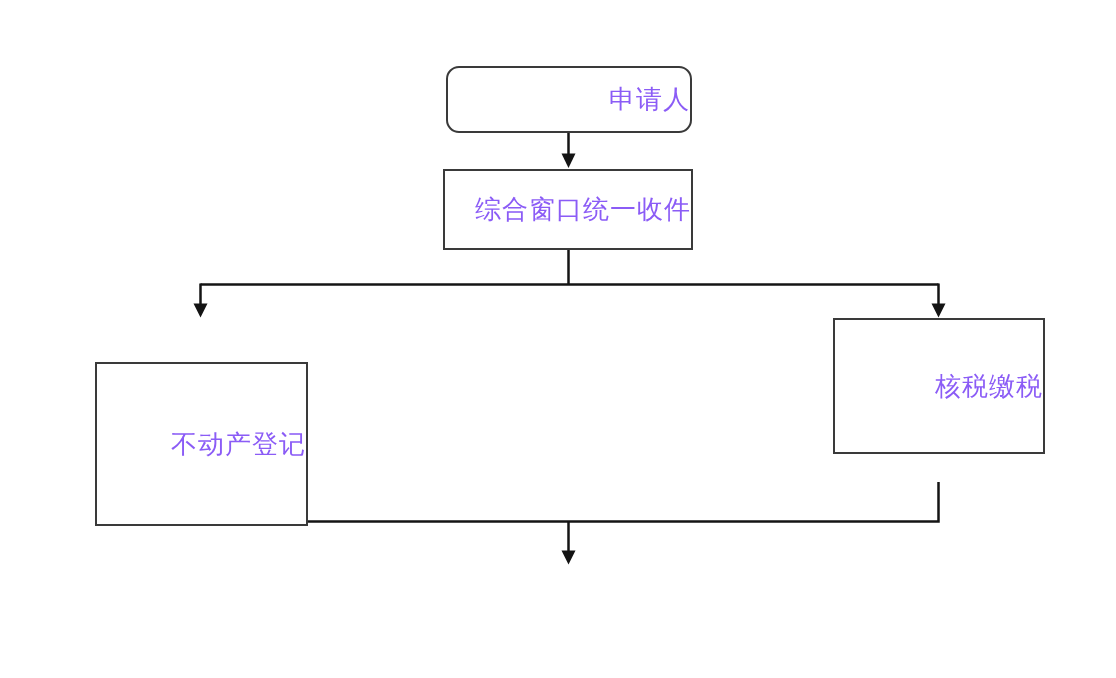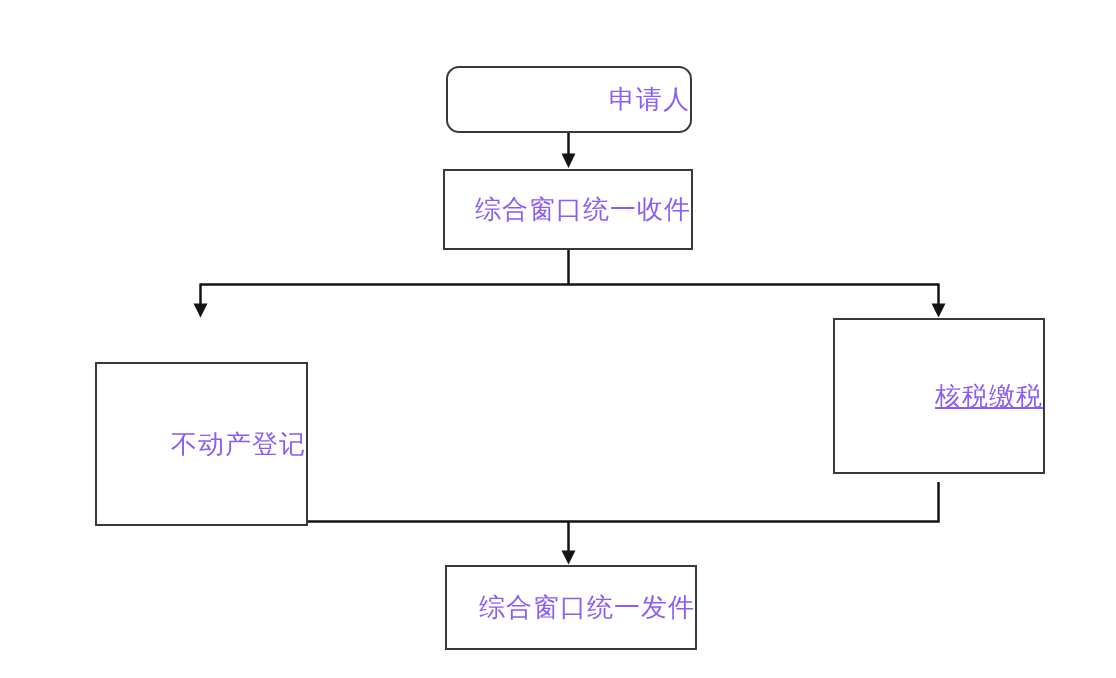--- a/index.html
+++ b/index.html
@@ -43,21 +43,21 @@
     font-size: 26px;
     letter-spacing: 1px;
     white-space: nowrap;
   }
   .node.rounded {
     border-radius: 13px;
   }
   #node-applicant    { left: 446px; top: 66px;  width: 246px; height: 67px;  }
   #node-intake       { left: 443px; top: 169px; width: 250px; height: 81px;  }
   #node-registration { left: 95px;  top: 318px; width: 213px; height: 164px; margin-top: 44px; }
-  #node-tax          { left: 833px; top: 318px; width: 212px; height: 156px; text-decoration: underline; }
+  #node-tax          { left: 833px; top: 318px; width: 212px; height: 136px; }
   #node-dispatch     { left: 445px; top: 565px; width: 252px; height: 85px;  }
 </style>
 </head>
 <body>
 
 <div class="canvas">
 
   <svg class="connectors" viewBox="0 0 1116 678" xmlns="http://www.w3.org/2000/svg">
 
     <g>
@@ -90,17 +90,14 @@
   </div>
 
   <div class="node" id="node-registration">
     <span>不动产登记</span>
   </div>
 
   <div class="node" id="node-tax">
     <span>核税缴税</span>
   </div>
 
-  <div class="node" id="node-dispatch">
-    <span>综合窗口统一发件</span>
-  </div>
 
 </div>
 
 </body></html>

